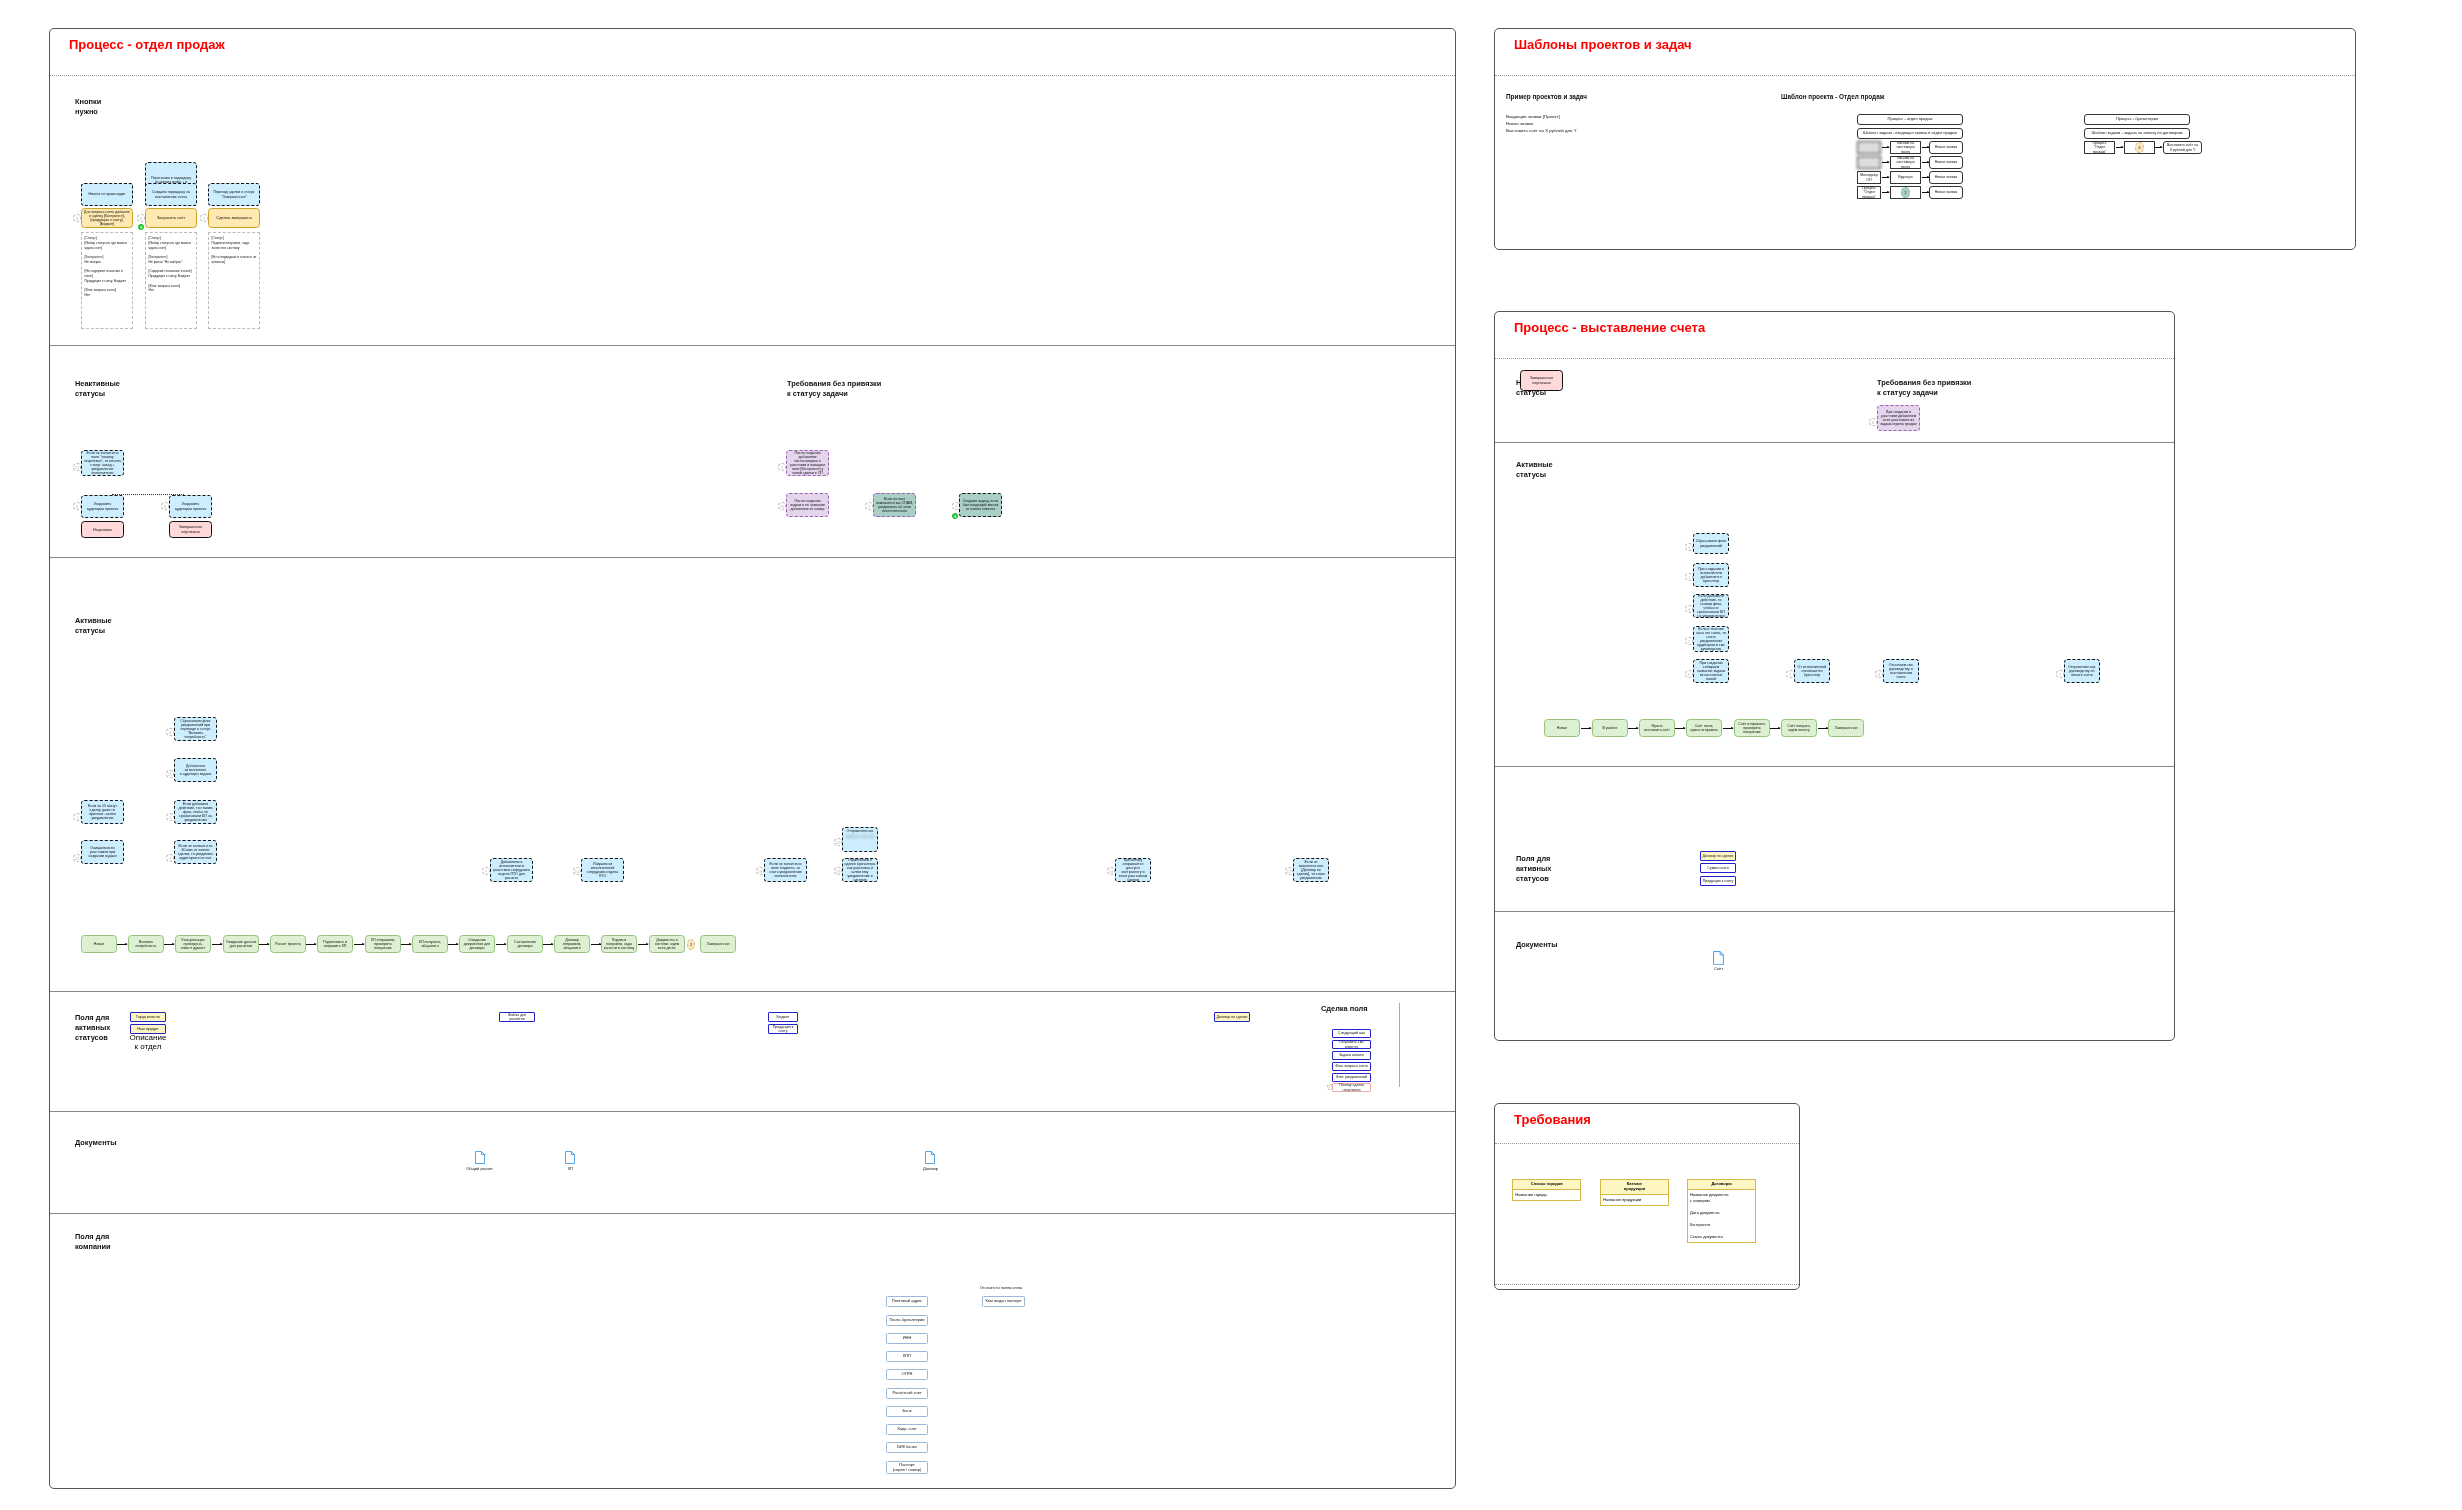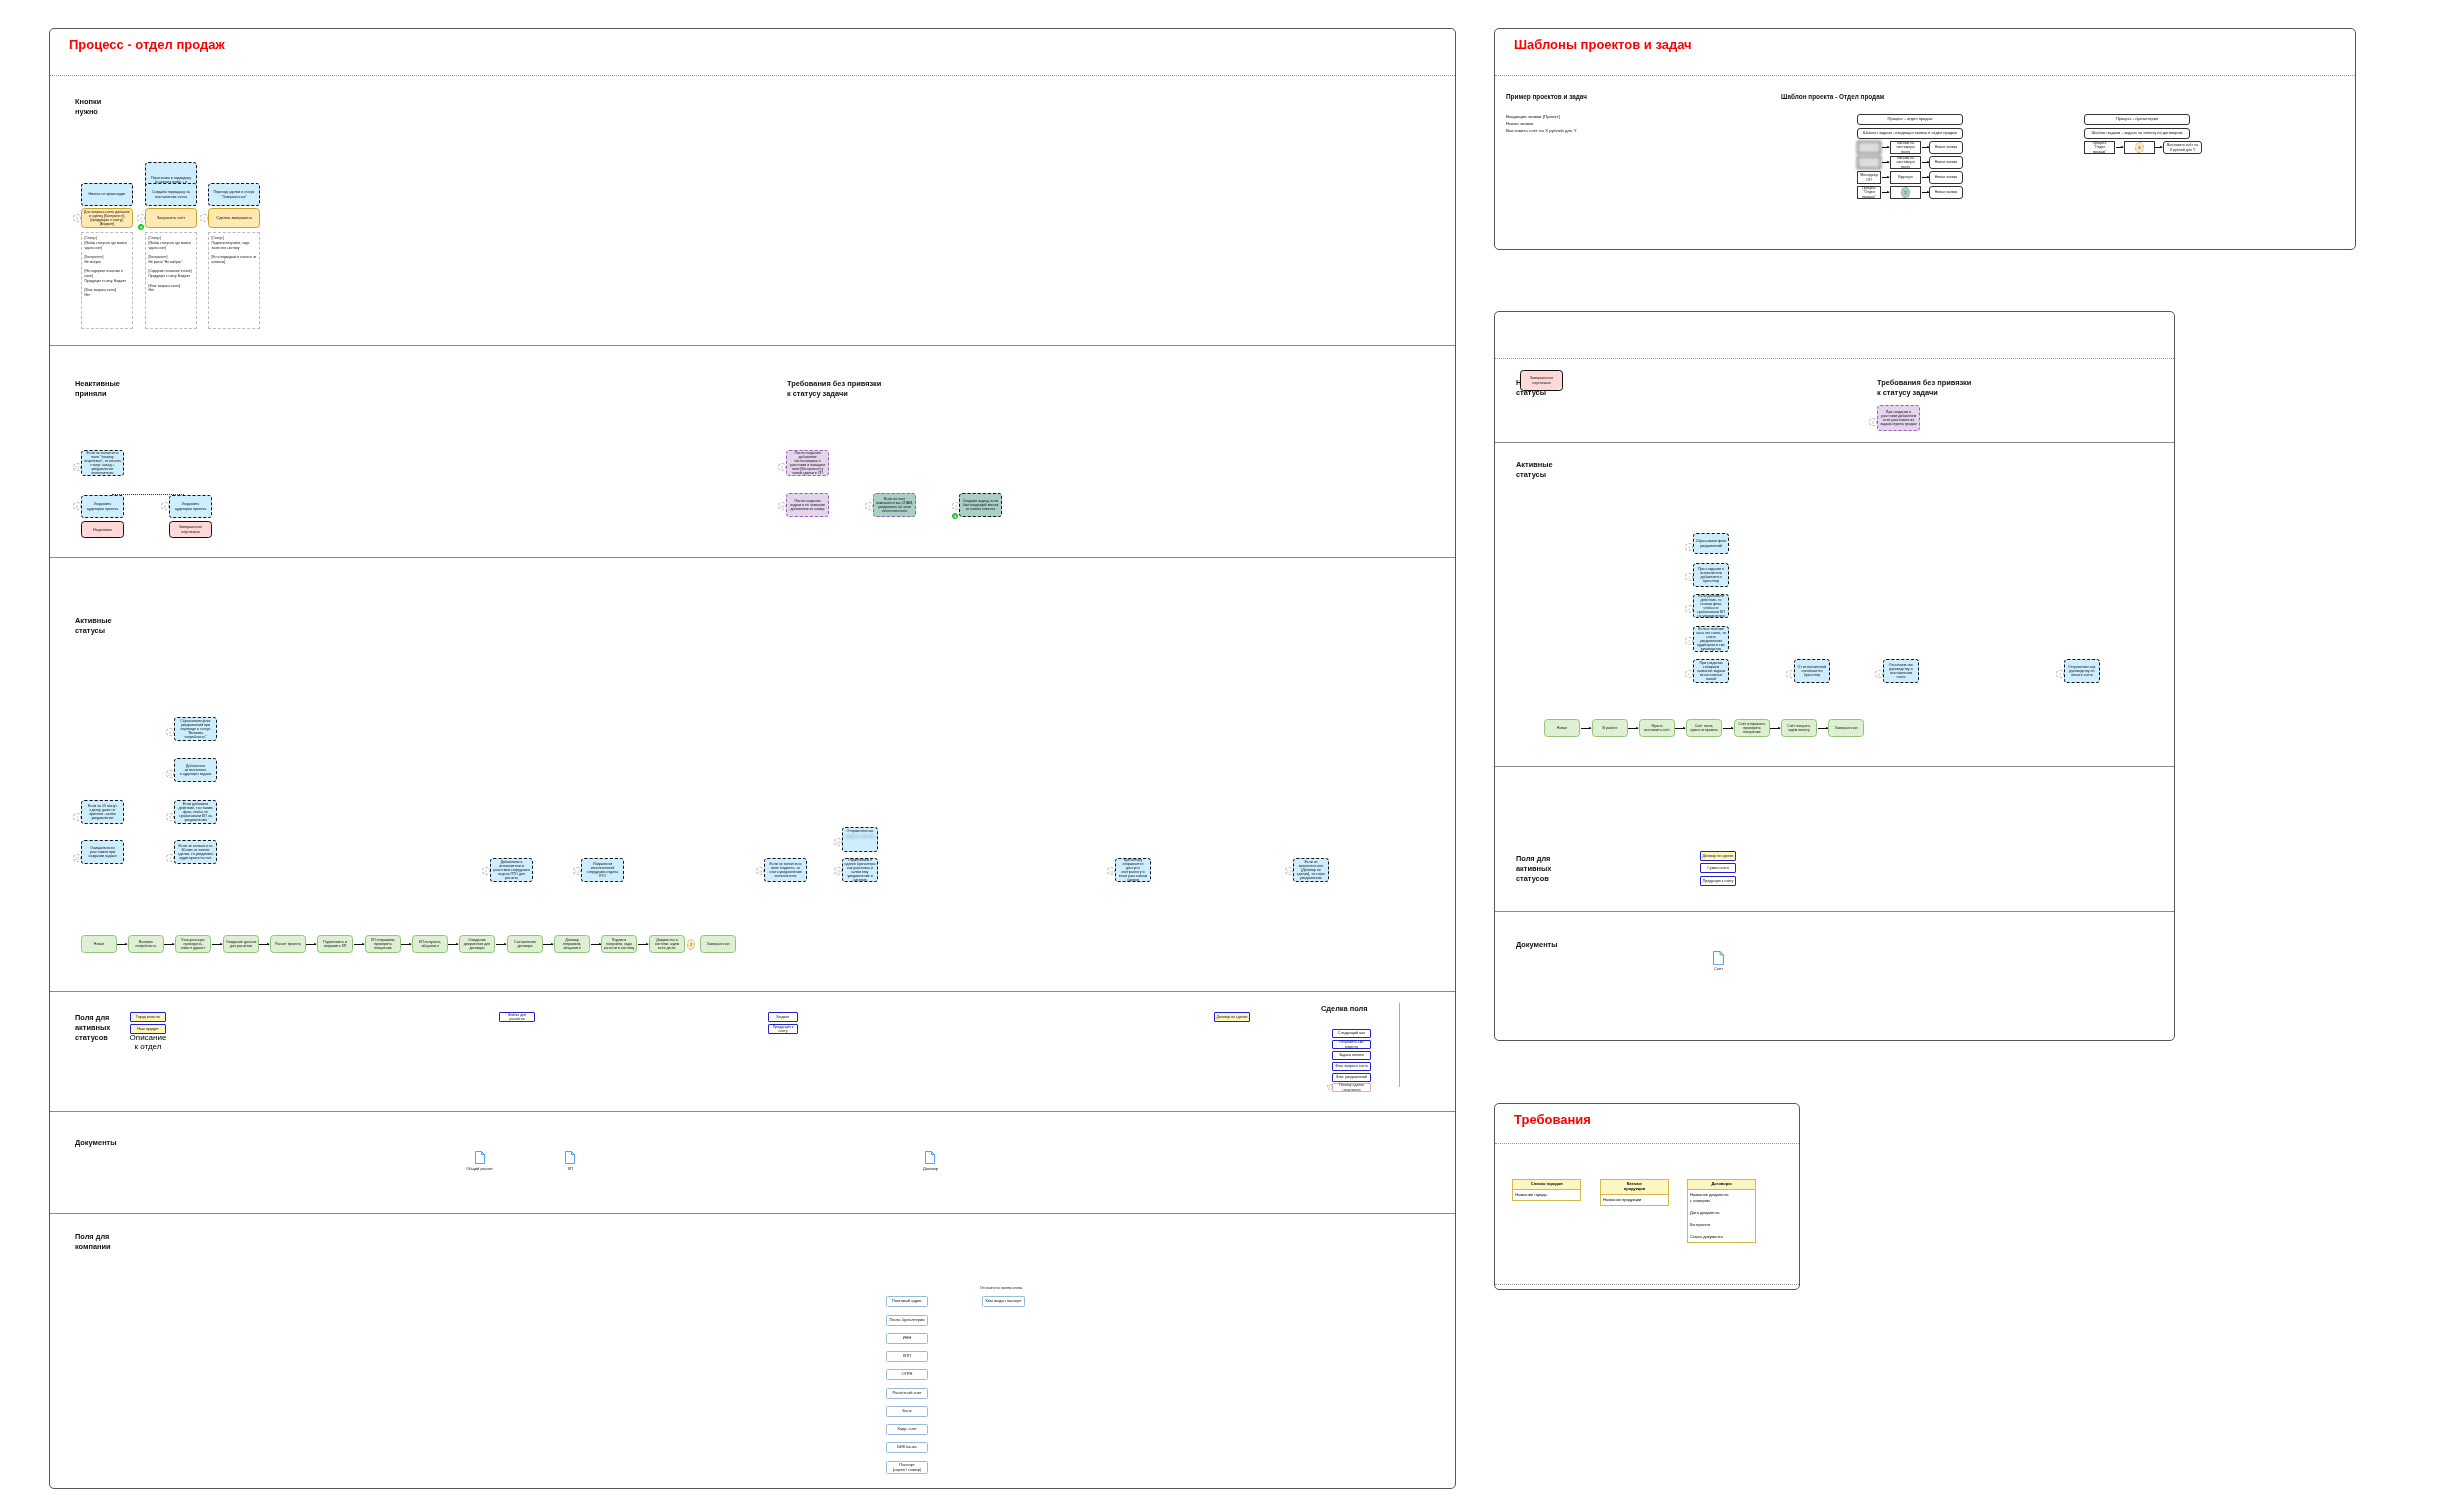--- a/index.html
+++ b/index.html
@@ -262,21 +262,21 @@
 [Флаг запроса счета]
 Нет</div>
   <div class="detail-col" style="left:158px; top:203px; width:52px; height:97px;">[Статус]
 Подписи получили, надо занести в систему
 
 [Есть подзадачи и они все не активны]</div>
 
   <div class="sep-solid" style="position:absolute; top:316px; left:0;"></div>
 
   <div class="sect-label" style="position:absolute; left:25px; top:350px;">Неактивные
-приняли</div>
+статусы</div>
 
   <div class="badge" style="left:23px; top:434px;">21</div>
   <div class="node n-blue" style="left:31px; top:421px; width:43px; height:26px;">Если не заполнено поле "почему нецелевая", то менять статус назад + уведомление исполнителю</div>
 
   <div class="badge" style="left:23px; top:473px;">6</div>
   <div class="node n-blue" style="left:31px; top:466px; width:43px; height:23px;">Уведомить
 аудиторов проекта</div>
 
   <div class="badge" style="left:111px; top:473px;">6</div>
   <div class="node n-blue" style="left:119px; top:466px; width:43px; height:23px;">Уведомить
@@ -518,20 +518,21 @@
   <div class="arrow" style="left:621px; top:118px; width:7px;"></div>
   <div class="node n-plain-sq" style="left:629px; top:112px; width:31px; height:13px;">
     <span class="badge-oval" style="position:static; display:inline-flex;">4</span>
   </div>
   <div class="arrow" style="left:660px; top:118px; width:7px;"></div>
   <div class="node n-plain" style="left:668px; top:112px; width:39px; height:13px;">Выставить счёт на
 X рублей для Y</div>
 </div>
 
 <div class="panel" style="left:1494px; top:311px; width:681px; height:730px;">
+  <div class="panel-title">Процесс - выставление счета</div>
   <div class="sep" style="position:absolute; top:46px; left:0;"></div>
 
   <div class="sect-label" style="position:absolute; left:21px; top:66px;">Неактивные
 статусы</div>
   <div class="sect-label" style="position:absolute; left:382px; top:66px;">Требования без привязки
 к статусу задачи</div>
 
   <div class="node n-pink" style="left:25px; top:58px; width:43px; height:21px; position:absolute; top:58px;">Завершенная
 неуспешно</div>
 

